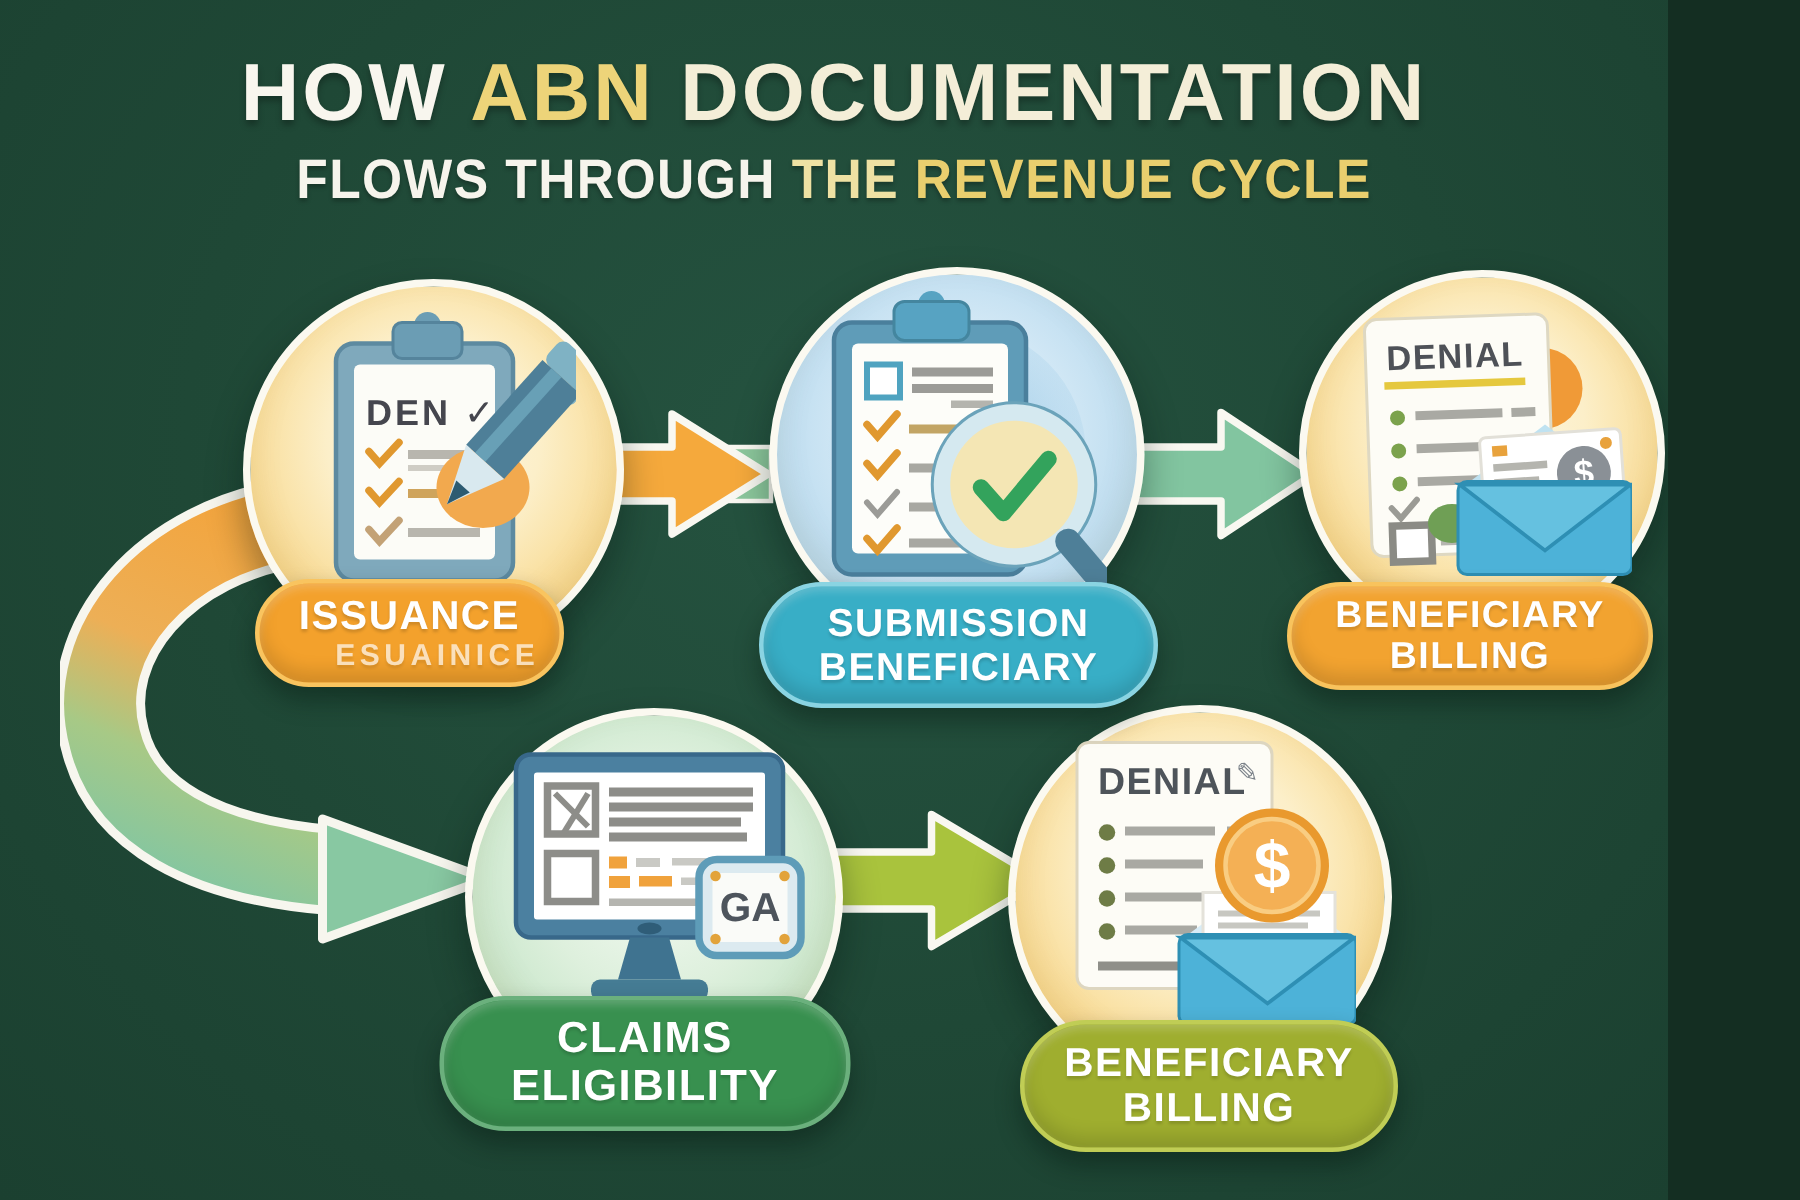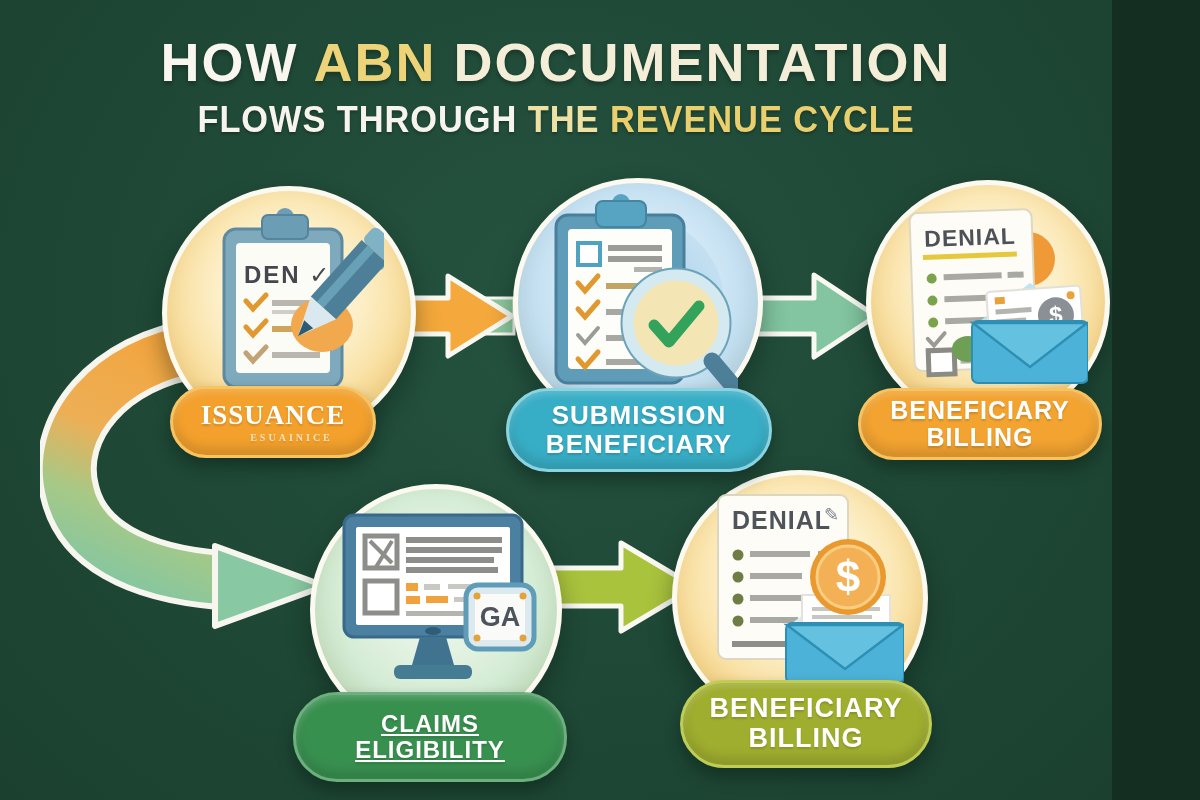--- a/index.html
+++ b/index.html
@@ -25,21 +25,21 @@
     background:radial-gradient(circle at 55% 45%, #9ac9e6 0%, rgba(154,201,230,0) 72%);}
   .icon-wrap{position:absolute;left:50%;transform:translateX(-50%);z-index:1;}
   
   .pill{
     position:absolute;display:flex;flex-direction:column;align-items:center;justify-content:center;
     border-radius:44px;color:#fff;font-weight:bold;text-align:center;z-index:3;
     border:3px solid;line-height:1.1;letter-spacing:1px;
     box-shadow:0 9px 16px rgba(6,22,15,.4), inset 0 -7px 12px rgba(0,0,0,.14), inset 0 3px 6px rgba(255,255,255,.22);
     text-shadow:0 2px 2px rgba(0,0,0,.15);
   }
-  .pill .sub{font-size:10px;letter-spacing:3px;opacity:.68;margin-top:1px;margin-left:37px;}
+  .pill .sub{font-size:20px;letter-spacing:3px;opacity:.68;margin-top:1px;margin-left:37px;}
   
   .arrow{position:absolute;z-index:1;}
   svg text{font-family:"Liberation Sans","DejaVu Sans",sans-serif;}
 </style>
 </head>
 <body>
 
 <div class="stage">
 
   <div class="title">
@@ -96,21 +96,21 @@
       <g transform="rotate(42 128 105)">
         <rect x="112" y="8" width="34" height="20" rx="6" fill="#7fb2c4"></rect>
         <rect x="140" y="10" width="7" height="28" rx="3" fill="#7fb2c4"></rect>
         <rect x="112" y="28" width="34" height="76" fill="#4e7f98"></rect>
         <rect x="120" y="28" width="9" height="76" fill="#68a0b6"></rect>
         <polygon points="112,104 146,104 129,142" fill="#d9e9ef"></polygon>
         <polygon points="123,126 135,126 129,142" fill="#2d5b71"></polygon>
       </g>
     </svg>
   </div>
-  <div class="pill" style="left: 170px; top: 386px; width: 200px; height: 66px; font-size: 27px; background: rgb(243, 161, 44); border-color: rgb(249, 196, 95); font-family: Liberation Serif, serif;">
+  <div class="pill" style="left: 170px; top: 386px; width: 200px; height: 66px; font-size: 27px; background: rgb(243, 161, 44); border-color: rgb(249, 196, 95);">
     <span>ISSUANCE</span>
     <span class="sub">ESUAINICE</span>
   </div>
 
   <div class="circle c-blue" style="left:513px;top:178px;width:240px;height:240px;">
     <div class="blob-blue"></div>
     <svg class="icon-wrap" style="top:8px;" width="200" height="212" viewBox="0 0 200 212">
       <rect x="18" y="24" width="128" height="168" rx="12" fill="#5f9cb8" stroke="#4a7f9c" stroke-width="3"></rect>
       <circle cx="83" cy="12" r="9" fill="#57a3c2"></circle>
       <rect x="58" y="10" width="50" height="26" rx="7" fill="#57a3c2" stroke="#44869f" stroke-width="2"></rect>
@@ -172,21 +172,21 @@
         <rect x="0" y="40" width="116" height="62" rx="6" fill="#4db2d8" stroke="#2e8fb4" stroke-width="2"></rect>
         <polygon points="1,42 58,86 115,42" fill="#65c1e0" stroke="#2e8fb4" stroke-width="2.5"></polygon>
       </g>
     </svg>
   </div>
   <div class="pill" style="left: 858px; top: 388px; width: 238px; height: 66px; font-size: 25px; background: rgb(242, 163, 48); border-color: rgb(248, 195, 93);">
     <span>BENEFICIARY</span>
     <span>BILLING</span>
   </div>
 
-  <div class="circle c-green" style="left:310px;top:484px;width:242px;height:242px;">
+  <div class="circle c-green" style="left:310px;top:472px;width:242px;height:242px;">
     <svg class="icon-wrap" style="top:18px;" width="208" height="192" viewBox="0 0 208 192">
       <rect x="12" y="8" width="178" height="122" rx="10" fill="#4b80a0" stroke="#38688a" stroke-width="3"></rect>
       <rect x="24" y="20" width="154" height="98" rx="2" fill="#ffffff"></rect>
       <rect x="33" y="29" width="32" height="32" fill="#ffffff" stroke="#8d8d89" stroke-width="5"></rect>
       <line x1="38" y1="34" x2="60" y2="56" stroke="#8d8d89" stroke-width="4"></line>
       <line x1="60" y1="34" x2="44" y2="60" stroke="#8d8d89" stroke-width="4"></line>
       <rect x="74" y="30" width="96" height="6" fill="#8d8d89"></rect>
       <rect x="74" y="40" width="96" height="6" fill="#8d8d89"></rect>
       <rect x="74" y="50" width="88" height="6" fill="#8d8d89"></rect>
       <rect x="74" y="60" width="92" height="6" fill="#8d8d89"></rect>
@@ -205,21 +205,21 @@
         <rect x="0" y="0" width="68" height="64" rx="12" fill="#dceaf0" stroke="#5e9cb8" stroke-width="5"></rect>
         <rect x="9" y="9" width="50" height="46" rx="6" fill="#fafbf8"></rect>
         <text x="34" y="41" font-size="27" font-weight="bold" fill="#4d545c" text-anchor="middle">GA</text>
         <circle cx="11" cy="11" r="3.5" fill="#e2a33b"></circle>
         <circle cx="57" cy="11" r="3.5" fill="#e2a33b"></circle>
         <circle cx="11" cy="53" r="3.5" fill="#e2a33b"></circle>
         <circle cx="57" cy="53" r="3.5" fill="#e2a33b"></circle>
       </g>
     </svg>
   </div>
-  <div class="pill" style="left: 293px; top: 692px; width: 268px; height: 84px; font-size: 24px; background: rgb(56, 144, 79); border-color: rgb(107, 176, 125); text-decoration: underline;">
+  <div class="pill" style="left: 293px; top: 664px; width: 268px; height: 84px; font-size: 29px; background: rgb(56, 144, 79); border-color: rgb(107, 176, 125);">
     <span>CLAIMS</span>
     <span>ELIGIBILITY</span>
   </div>
 
   <div class="circle c-gold" style="left:672px;top:470px;width:246px;height:246px;">
     <svg class="icon-wrap" style="top:10px;" width="208" height="202" viewBox="0 0 208 202">
       <rect x="22" y="10" width="130" height="164" rx="8" fill="#fdfcf6" stroke="#ddd6c0" stroke-width="2"></rect>
       <text x="36" y="44" font-size="25" font-weight="bold" fill="#4e545a" letter-spacing="1">DENIAL</text>
       <text x="128" y="36" font-size="18" fill="#7c838a">✎</text>
       <circle cx="42" cy="70" r="5.5" fill="#6e7c46"></circle>

